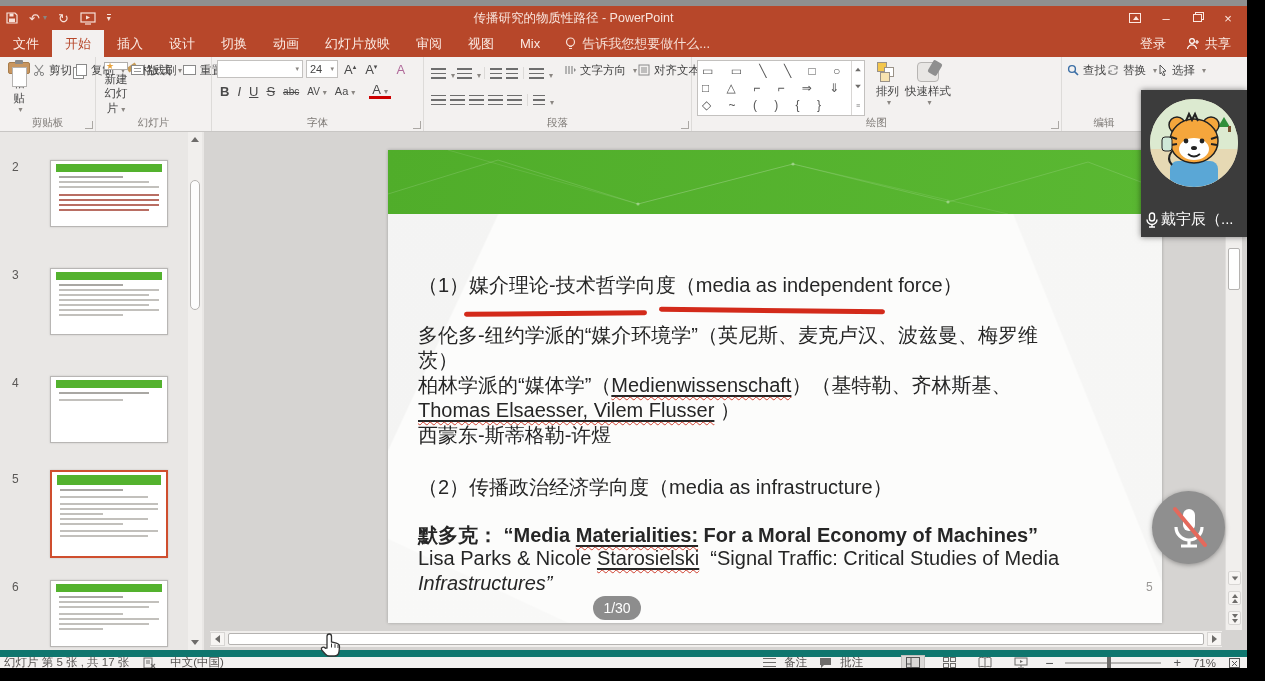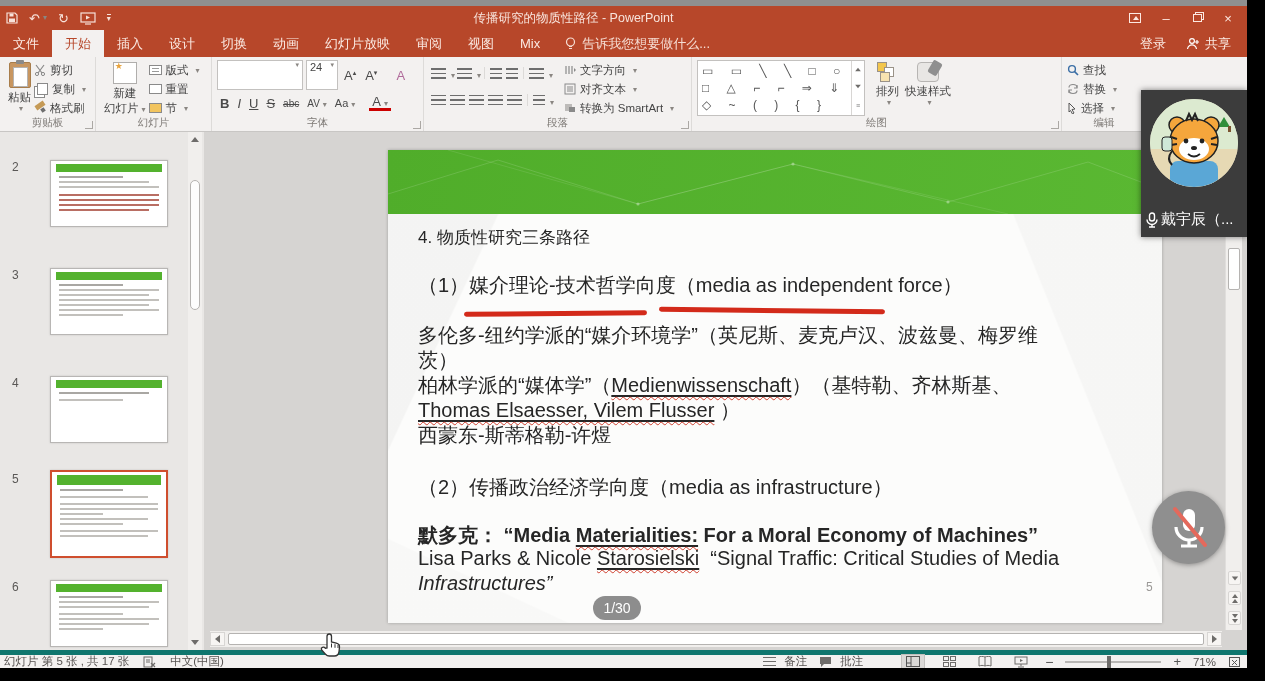--- a/index.html
+++ b/index.html
@@ -34,41 +34,41 @@
   .share-wrap{display:flex;align-items:center;gap:5px;}
 
   
   #ribbon{position:absolute;left:0;top:51px;width:100%;height:75px;background:#f3f1f0;border-bottom:1px solid #c8c6c4;
           display:flex;color:#444;}
   .rgroup{position:relative;border-right:1px solid #dddbd9;padding:3px 5px 14px 5px;display:flex;}
   .rlabel{position:absolute;bottom:1px;left:0;right:0;text-align:center;font-size:10.5px;color:#7d7975;white-space:nowrap;}
   .dlg{position:absolute;right:2px;bottom:2px;width:8px;height:8px;border-left:1px solid #9a9692;border-bottom:1px solid #9a9692;transform:rotate(-90deg);opacity:.8;}
   .bigbtn{display:flex;flex-direction:column;align-items:center;justify-content:flex-start;font-size:11.5px;color:#444;
           padding:2px 3px;line-height:1.25;text-align:center;}
-  .smallcol{display:flex;flex-direction:column;justify-content:flex-start;gap:1px;padding-top:1px;}
+  .smallcol{display:flex;flex-direction:row;justify-content:flex-start;gap:1px;padding-top:1px;}
   .sbtn{display:flex;align-items:center;gap:4px;height:18px;font-size:11.5px;color:#444;white-space:nowrap;}
   .dd::after{content:"▾";font-size:8px;color:#8a8682;margin-left:3px;}
   .ic{display:inline-flex;align-items:center;justify-content:center;}
 
   
   .clipboard-ic{width:22px;height:26px;background:#c89660;border:1px solid #a87d4b;border-radius:2px;position:relative;margin-bottom:2px;}
   .clipboard-ic::before{content:"";position:absolute;left:3px;top:4px;width:13px;height:18px;background:#fff;border:1px solid #b5b3b1;}
   .clipboard-ic::after{content:"";position:absolute;left:6px;top:-3px;width:8px;height:4px;background:#8a8a8a;border-radius:1px;}
   .copy-ic{width:11px;height:12px;border:1px solid #8a8a8a;background:#fff;box-shadow:-3px 3px 0 -1px #fff,-3px 3px 0 0 #8a8a8a;margin-left:3px;}
   .brush-ic{width:12px;height:12px;position:relative;}
   .brush-ic::before{content:"";position:absolute;left:1px;top:1px;width:10px;height:5px;background:#c59a56;transform:rotate(-35deg);}
   .brush-ic::after{content:"";position:absolute;left:7px;top:6px;width:4px;height:4px;background:#6f6f6f;transform:rotate(-35deg);}
   .newslide-ic{width:24px;height:26px;background:#fff;border:1px solid #b0aeac;position:relative;margin-bottom:2px;}
   .newslide-ic::before{content:"★";position:absolute;left:1px;top:-2px;color:#e8a33d;font-size:9px;}
   .minirect{width:13px;height:10px;border:1px solid #8a8a8a;background:#fff;position:relative;}
   .minirect.lines::after{content:"";position:absolute;left:2px;top:2px;right:2px;height:5px;
       background:repeating-linear-gradient(to bottom,#9a9a9a 0 1px,transparent 1px 3px);}
 
   
-  .combo{background:#fff;border:1px solid #c3c1bf;height:30px;display:flex;justify-content:space-between;
+  .combo{background:#fff;border:1px solid #c3c1bf;height:18px;display:flex;align-items:center;justify-content:space-between;
          font-size:11px;color:#444;padding:0 3px;}
   .fontglyph{font-size:13px;color:#4a4a4a;padding:0 3px;}
   .vsep{width:1px;background:#dcdad8;margin:2px 3px;}
 
   
   .lnic{width:15px;height:11px;margin:0 2px;
         background:repeating-linear-gradient(to bottom,#6e6e6e 0 1.5px,transparent 1.5px 4.5px);}
   .lnic.short{width:12px;}
 
   
@@ -136,21 +136,21 @@
   .vbtn{position:absolute;left:2px;width:13px;height:14px;display:flex;align-items:center;justify-content:center;background:#f7f5f3;border:1px solid #d8d6d4;border-radius:2px;}
   .dblchev{display:flex;flex-direction:column;gap:1px;align-items:center;}
   .chev{width:0;height:0;border-left:3.5px solid transparent;border-right:3.5px solid transparent;}
   .chev.up{border-bottom:4px solid #6e6c6a;}
   .chev.dn{border-top:4px solid #6e6c6a;}
   #hscroll{position:absolute;left:6px;top:499px;width:1012px;height:16px;background:#f1efed;display:flex;align-items:center;}
   .hbtn{width:15px;height:14px;background:#f7f5f3;border:1px solid #d8d6d4;display:flex;align-items:center;justify-content:center;flex:none;}
   #hthumb{flex:1;height:12px;background:#fff;border:1px solid #b5b3b1;border-radius:2px;margin:0 3px;}
 
   
-  #statusbar{position:absolute;left:0;top:644px;width:100%;height:18px;background:#f3f1f0;border-top:5px solid #0f766e;
+  #statusbar{position:absolute;left:0;top:644px;width:100%;height:18px;background:#f3f1f0;border-top:7px solid #0f766e;
              display:flex;align-items:center;font-size:11.5px;color:#565250;}
   .st-left{display:flex;align-items:center;gap:14px;padding-left:4px;}
   .st-right{margin-left:auto;display:flex;align-items:center;gap:12px;padding-right:6px;}
   .viewbtn{width:24px;height:16px;display:flex;align-items:center;justify-content:center;}
   .viewbtn.sel{background:#dbd9d7;border:1px solid #c2c0be;}
   .noteslines{width:13px;height:9px;background:repeating-linear-gradient(to bottom,#6e6c6a 0 1.5px,transparent 1.5px 4px);}
   .zoomtrack{width:96px;height:2px;background:#b8b6b4;position:relative;}
   .zoomknob{position:absolute;left:42px;top:-5px;width:4px;height:12px;background:#6e6c6a;}
   .statix{display:flex;align-items:center;gap:8px;}
 
@@ -526,21 +526,20 @@
           <div id="band">
             <svg width="774" height="64" style="display:block;">
               <path d="M0 44 L110 10 L250 54 L405 14 L560 52 L700 12 L774 40" stroke="rgba(255,255,255,.14)" fill="none"></path>
               <path d="M60 0 L250 54 L405 14 L620 64" stroke="rgba(255,255,255,.10)" fill="none"></path>
               <circle cx="250" cy="54" r="1.6" fill="rgba(255,255,255,.35)"></circle>
               <circle cx="405" cy="14" r="1.6" fill="rgba(255,255,255,.35)"></circle>
               <circle cx="560" cy="52" r="1.6" fill="rgba(255,255,255,.35)"></circle>
             </svg>
           </div>
 
-          <div class="sline sz-head" style="top:76px;">4. 物质性研究三条路径</div>
           <div class="sline sz-body" style="top:122px;">（1）媒介理论-技术哲学向度（media as independent force）</div>
 
           <div class="stroke" style="left:76px;top:161px;width:183px;transform:rotate(-.5deg);"></div>
           <div class="stroke" style="left:271px;top:158px;width:226px;transform:rotate(.6deg);"></div>
 
           <div class="sline sz-body" style="top:172px;">多伦多-纽约学派的“媒介环境学”（英尼斯、麦克卢汉、波兹曼、梅罗维</div>
           <div class="sline sz-body" style="top:197px;">茨）</div>
           <div class="sline sz-body" style="top:247px;"><span class="ublk"><span class="sp">Thomas Elsaesser, Vilem Flusser</span></span><span> ）</span></div>
           <div class="sline sz-body" style="top:222px;"><span>柏林学派的“媒体学”（</span><span class="ublk"><span class="sp">Medienwissenschaft</span></span><span>）（基特勒、齐林斯基、</span></div>
           <div class="sline sz-body" style="top:272px;">西蒙东-斯蒂格勒-许煜</div>

